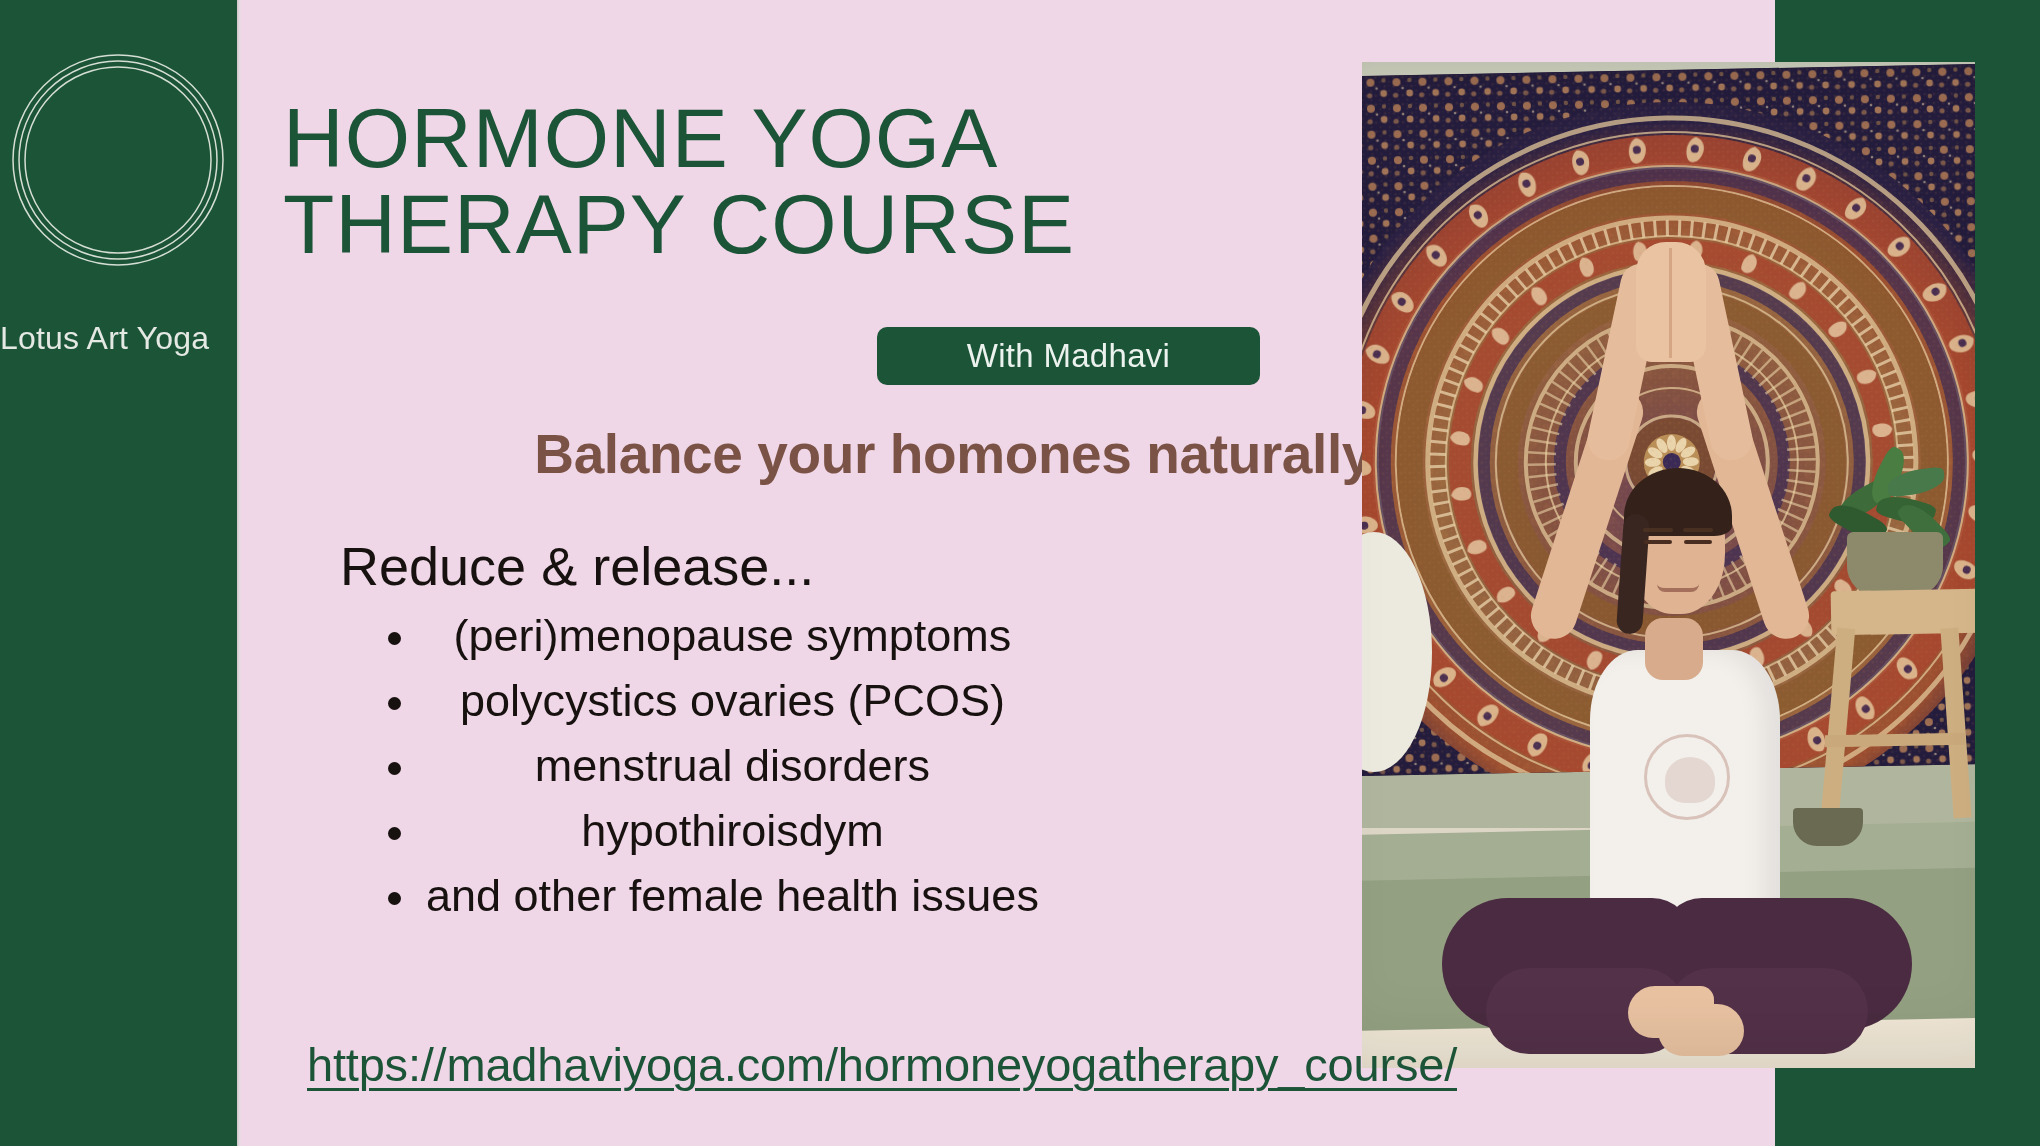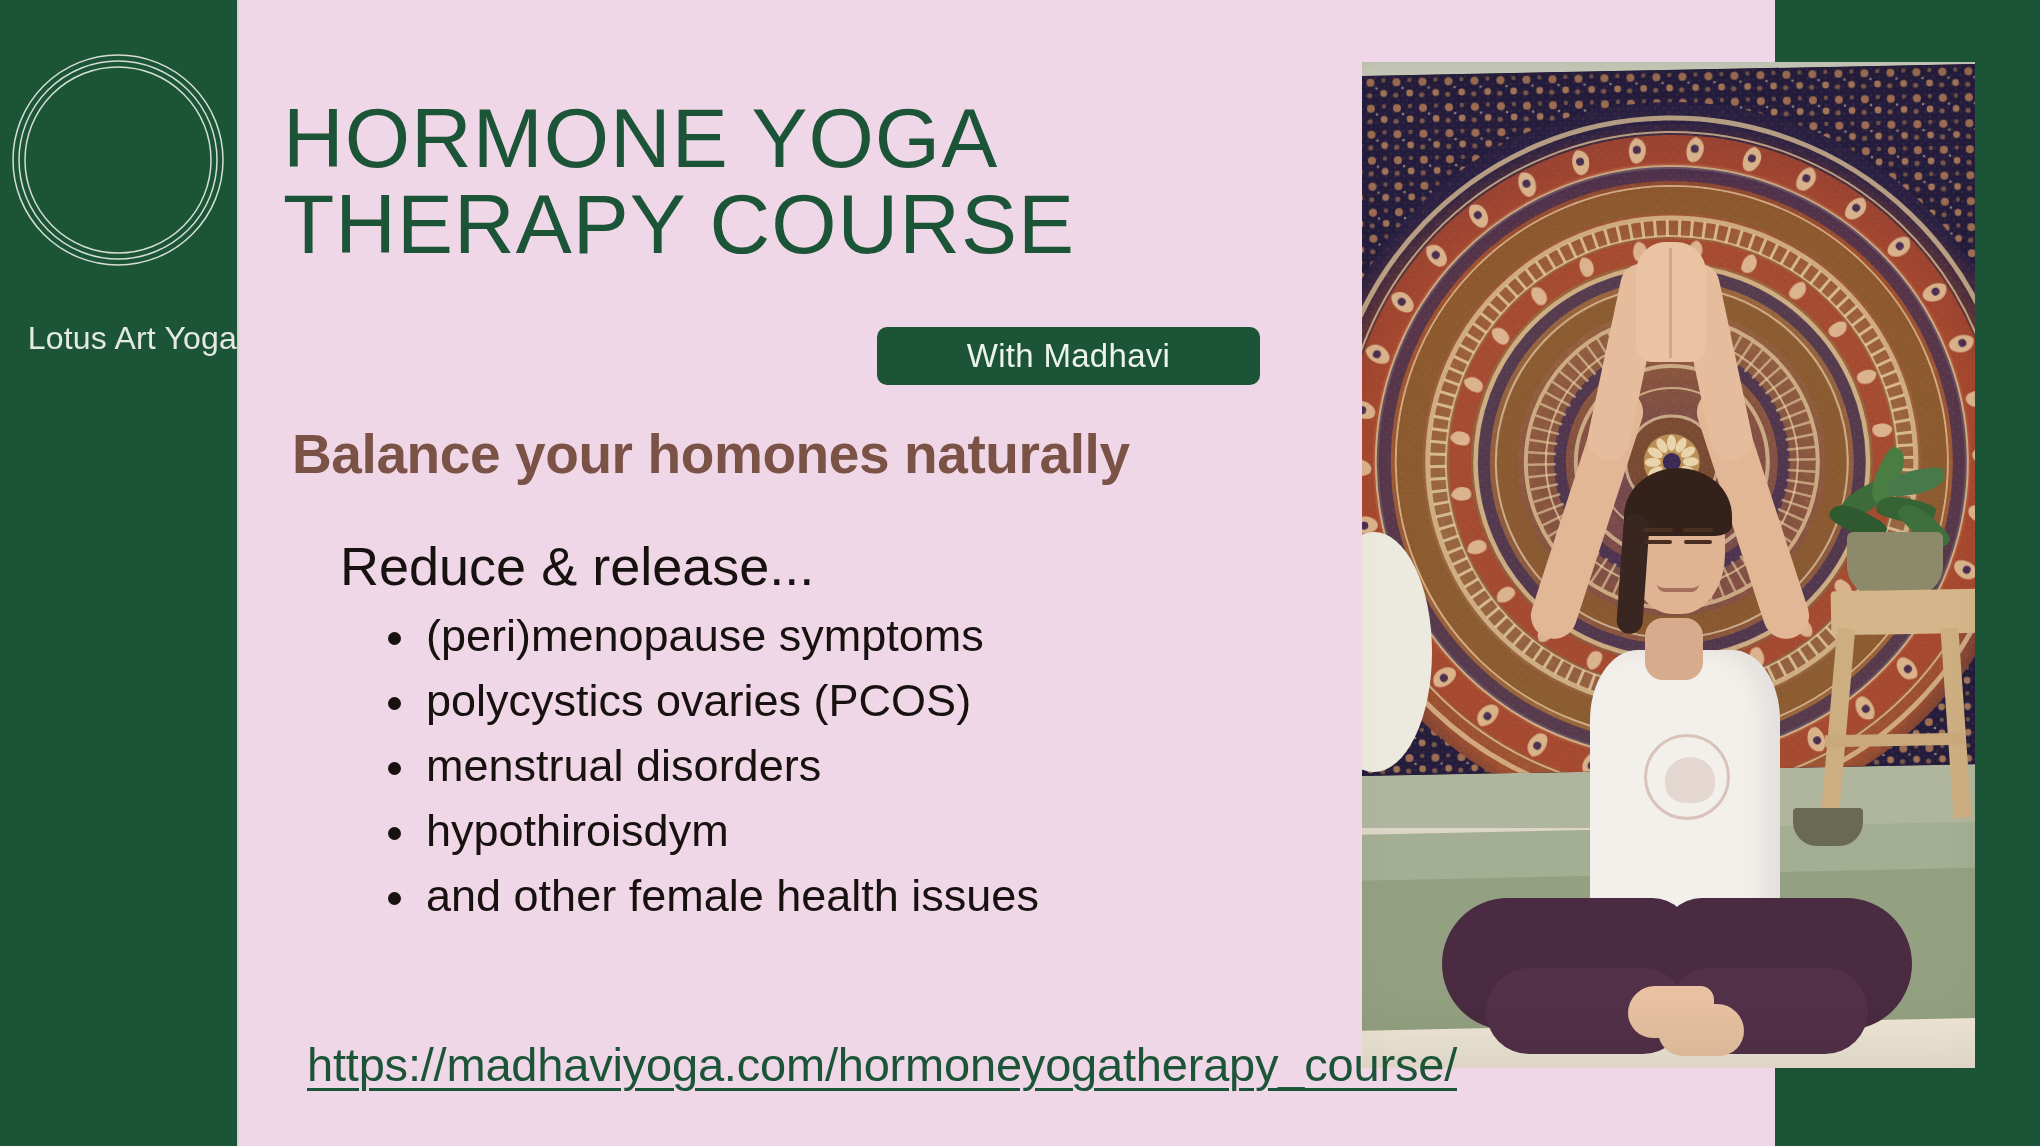--- a/index.html
+++ b/index.html
@@ -51,21 +51,21 @@
     position:absolute;
     left:10px; top:52px;
     width:216px; height:216px;
   }
   .logo-wrap svg { display:block; width:216px; height:216px; }
 
   .brand-name {
     position:absolute;
     left:0; top:318px;
     width:237px;
-    text-align:right;
+    text-align:left;
     color:#e5e9e3;
     font-size:32px;
     line-height:1.25;
     letter-spacing:.2px;
     font-weight:400;
   }
 
   
   .headline {
     position:absolute;
@@ -96,36 +96,38 @@
 
   
   .subtitle {
     position:absolute;
     left:292px; top:422px;
     width:1080px;
     color:#7b5346;
     font-size:55px;
     font-weight:700;
     letter-spacing:-.4px;
+    text-align:right;
   }
 
   
   .lead {
     position:absolute;
     left:340px; top:535px;
     color:#17110f;
     font-size:54px;
     font-weight:400;
   }
 
   
   .bullets {
     position:absolute;
     left:380px; top:603px;
     list-style:none;
+    text-align:center;
   }
   .bullets li {
     position:relative;
     color:#17110f;
     font-size:45px;
     line-height:65px;
     padding-left:46px;
     white-space:nowrap;
   }
   .bullets li::before {

